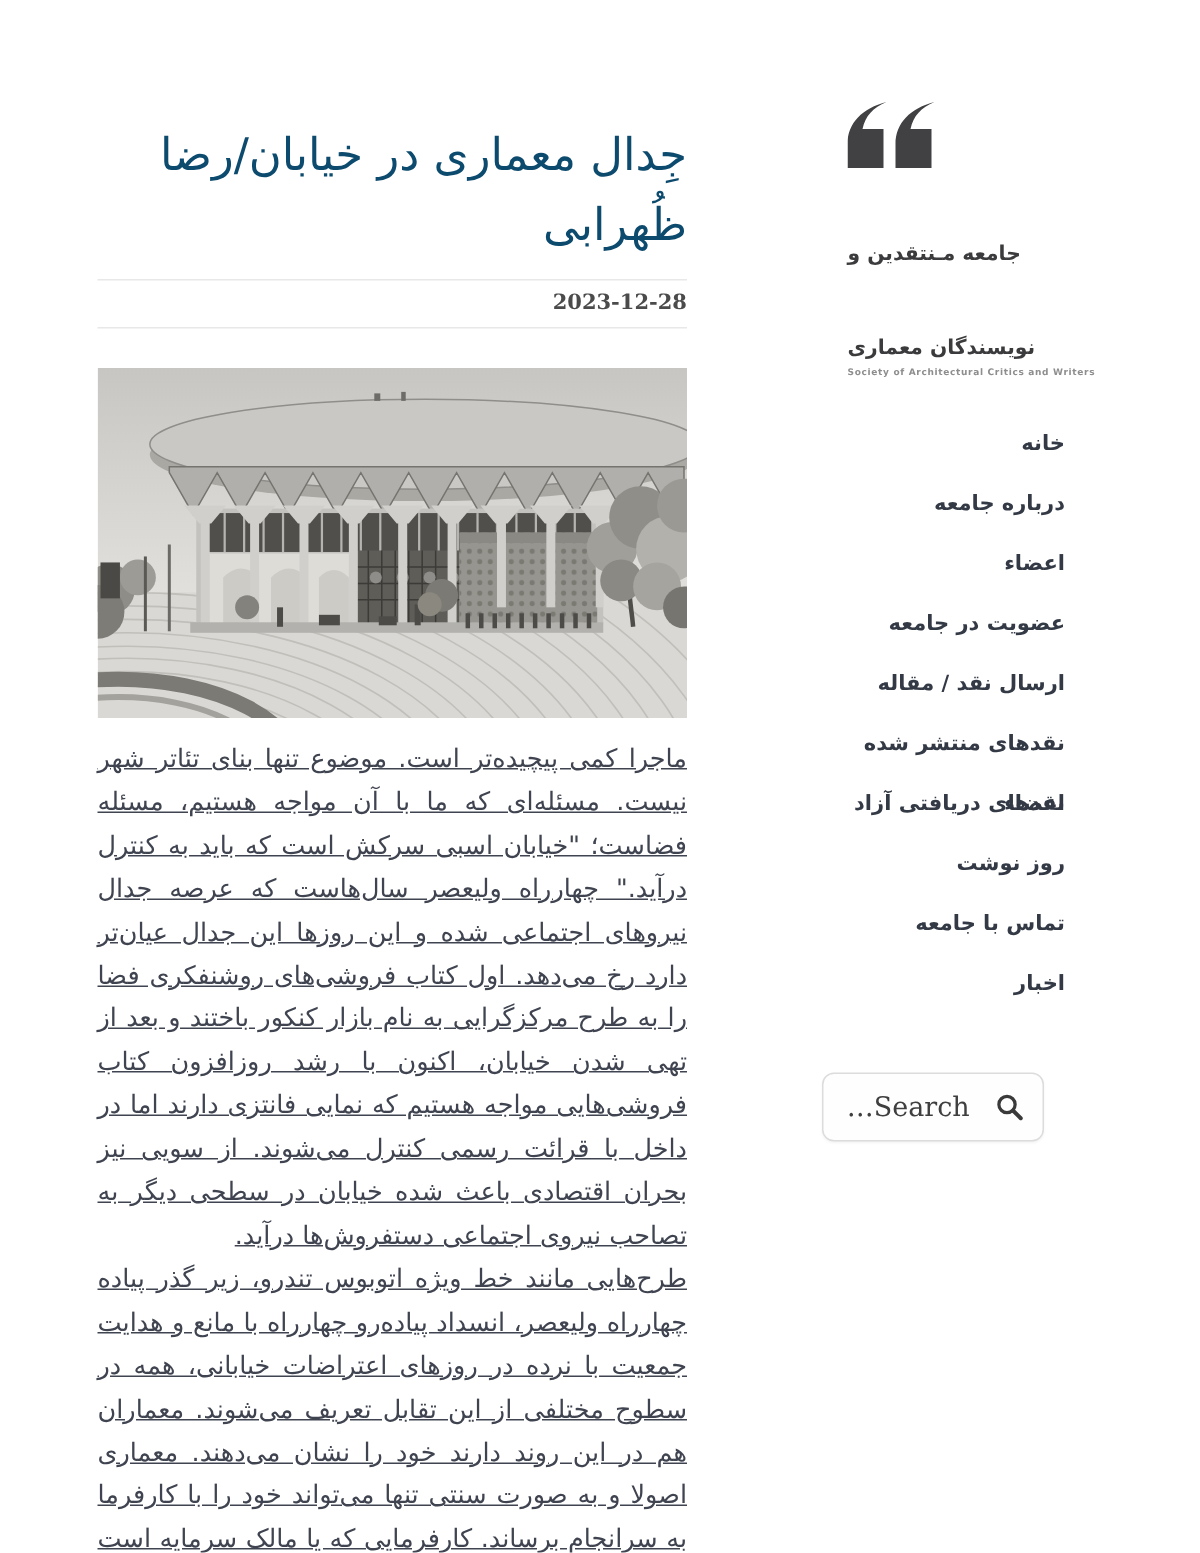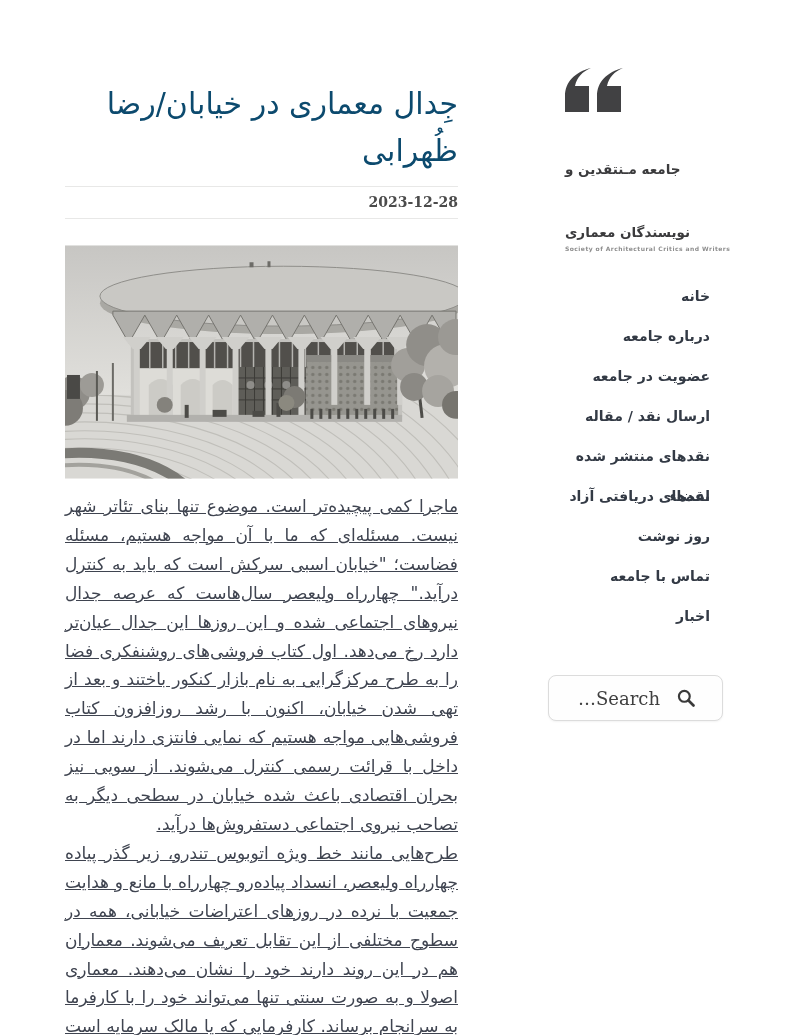--- a/index.html
+++ b/index.html
@@ -38,21 +38,21 @@
     font-size:6px;letter-spacing:.45px;color:#8e8e8e;margin-top:3px;
     font-weight:700;white-space:nowrap;
   }
   .menu{margin-top:24px;}
   .menu a{
     display:block;height:40px;line-height:40px;text-align:right;
     font-size:14px;font-weight:600;color:#333a45;text-decoration:none;
     direction:rtl;cursor:pointer;
   }
   .search-box{
-    margin-top:39px;width:175px;height:46px;box-sizing:border-box;
+    margin-top:39px;width:148px;height:46px;box-sizing:border-box;
     border:1px solid #dcdcdc;border-radius:8px;background:#fefefe;
     display:flex;align-items:center;justify-content:center;gap:13px;
     box-shadow:0 1px 2px rgba(0,0,0,.05);
   }
   .search-box input{
     border:0;outline:0;background:transparent;width:88px;padding:0;
     font-family:"DejaVu Serif",serif;font-size:18px;color:#3f3f3f;
     text-align:center;direction:ltr;
   }
   .search-box input::placeholder{color:#3f3f3f;opacity:1;}
@@ -262,20 +262,21 @@
     <div class="logo-fa">
       <span>جامعه مـنتقدین و</span>
       <span>نویسندگان معماری</span>
     </div>
     <div class="logo-en">Society of Architectural Critics and Writers</div>
   </div>
 
   <nav class="menu">
     <a href="#">خانه</a>
     <a href="#">درباره جامعه</a>
+    <a href="#">اعضاء</a>
     <a href="#">عضویت در جامعه</a>
     <a href="#">ارسال نقد / مقاله</a>
     <a href="#">نقدهای منتشر شده اعضاء</a>
     <a href="#">نقدهای دریافتی آزاد</a>
     <a href="#">روز نوشت</a>
     <a href="#">تماس با جامعه</a>
     <a href="#">اخبار</a>
   </nav>
 
   <div class="search-box">

